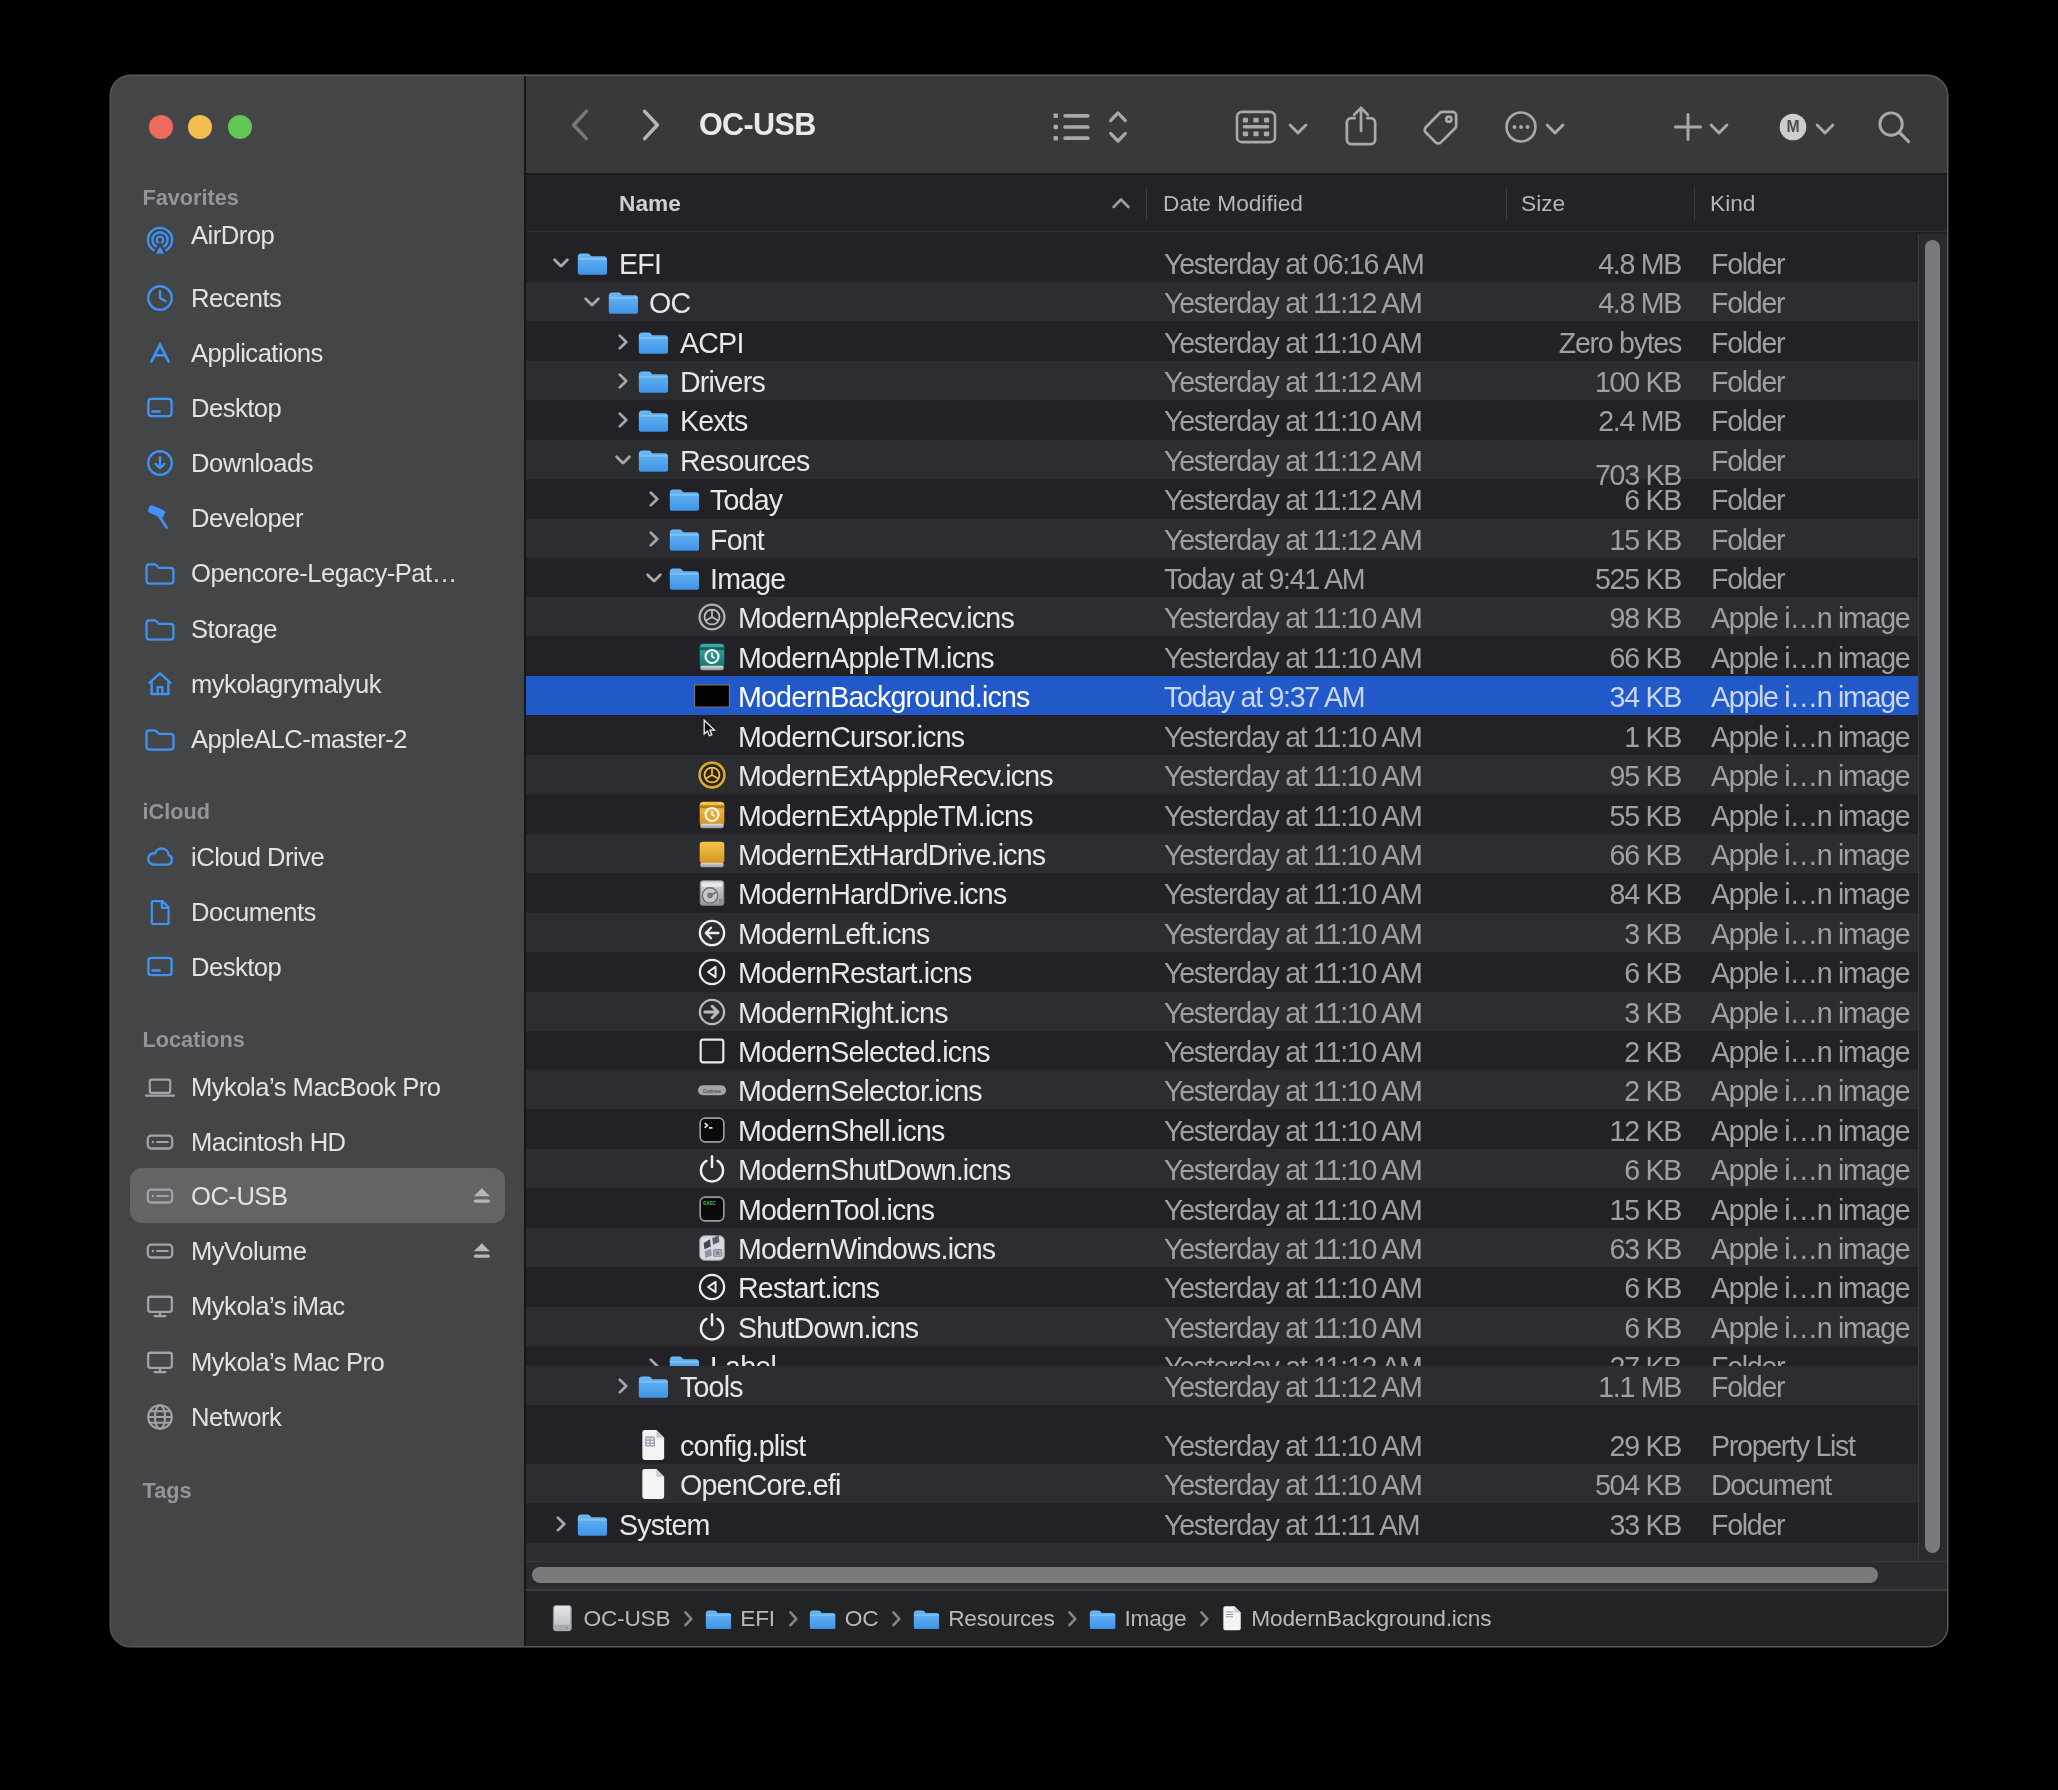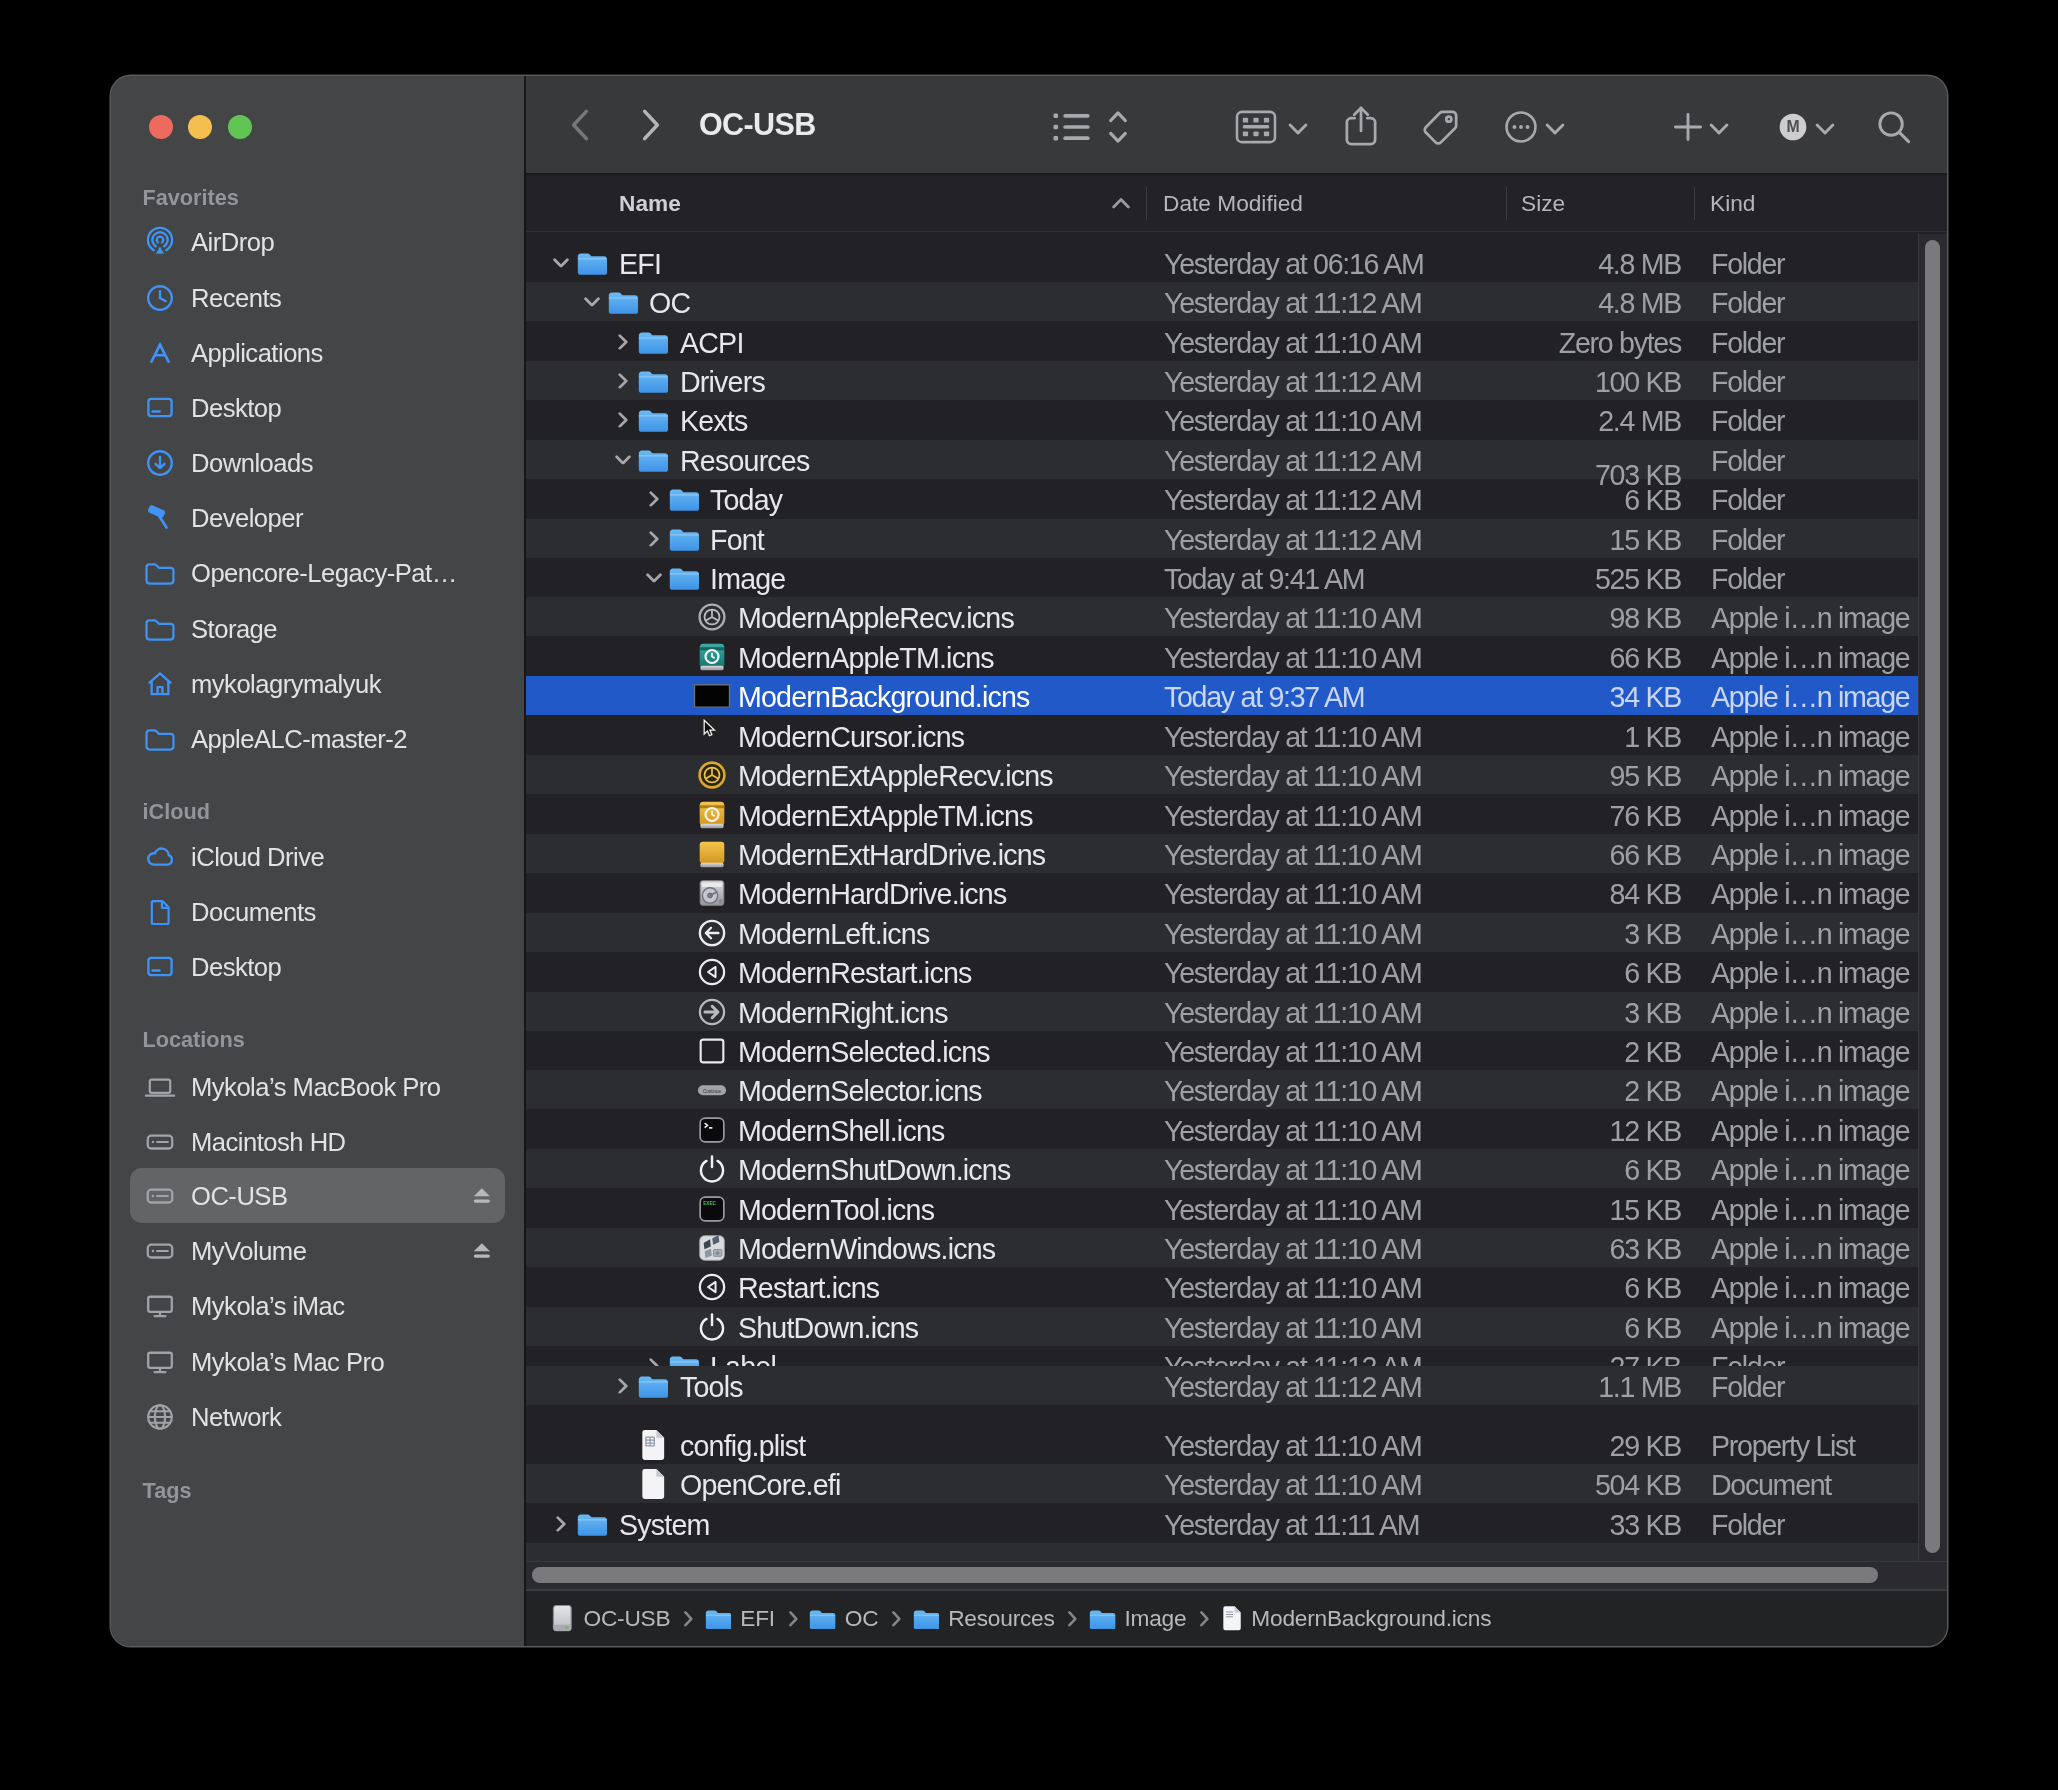--- a/index.html
+++ b/index.html
@@ -79,21 +79,21 @@
 <div id="sbsel"></div>
 <div class="sbh" style="left:31.5px;top:122px">Favorites</div>
 <div class="sbi" style="left:49px;top:166px">
         <svg width="31.5" height="31.5" viewBox="0 0 30 30" fill="none" stroke="currentColor" stroke-width="2.2">
           <circle cx="15" cy="13" r="3.1"></circle>
           <circle cx="15" cy="13" r="7.3"></circle>
           <circle cx="15" cy="13" r="11.5"></circle>
           <path d="M15 16.5l6 11h-12z" fill="currentColor" stroke="#434547" stroke-width="2.6"></path>
         </svg>
       </div>
-<div class="sbt" style="left:80px;top:166px">AirDrop</div>
+<div class="sbt" style="left:80px;top:159px">AirDrop</div>
 <div class="sbi" style="left:49px;top:222px">
         <svg width="30.5" height="30.5" viewBox="0 0 30 30" fill="none" stroke="currentColor" stroke-width="2.3">
           <circle cx="15" cy="15" r="11.6"></circle>
           <path d="M15 8.2V15l5.6 3.2" stroke-linecap="round"></path>
         </svg>
       </div>
 <div class="sbt" style="left:80px;top:222px">Recents</div>
 <div class="sbi" style="left:49px;top:277px">
         <svg width="30.5" height="30.5" viewBox="0 0 30 30" fill="none" stroke="currentColor" stroke-width="2.6" stroke-linecap="round">
           <path d="M6.6 23.5L15 6.8l8.4 16.7"></path>
@@ -565,21 +565,21 @@
           <svg width="31.5" height="31.5" viewBox="0 0 32 32">
             <rect x="3.5" y="2.5" width="25" height="24.5" rx="3.6" fill="url(#gg)"></rect>
             <path d="M3.5 6.2h25v3H3.5z" fill="#9c7115" opacity=".8"></path>
             <rect x="4.2" y="25" width="23.6" height="4.4" rx="1.6" fill="url(#sg)"></rect>
             <circle cx="16" cy="15.5" r="6.6" fill="none" stroke="#fdf8ea" stroke-width="2.2"></circle>
             <path d="M16 11.8v3.7l2.8 1.7" stroke="#fdf8ea" stroke-width="1.8" fill="none"></path>
           </svg>
         </div>
 <div class="nm" style="left:212px;top:20.7px">ModernExtAppleTM.icns</div>
 <div class="sc" style="left:638px;top:20.7px">Yesterday at 11:10 AM</div>
-<div class="sc szr" style="left:899px;width:256px;top:20.7px">76 KB</div>
+<div class="sc szr" style="left:899px;width:256px;top:20.7px">55 KB</div>
 <div class="sc" style="left:1185px;top:20.7px">Apple i…n image</div>
 </div>
 <div class="rowl" style="top:600px">
 <div class="ic" style="left:186px;top:19.7px">
           <svg width="31.5" height="31.5" viewBox="0 0 32 32">
             <rect x="3.5" y="3.5" width="25" height="22" rx="3.2" fill="url(#gg)"></rect>
             <rect x="4.2" y="25" width="23.6" height="4.4" rx="1.6" fill="url(#sg)"></rect>
           </svg>
         </div>
 <div class="nm" style="left:212px;top:20.7px">ModernExtHardDrive.icns</div>

